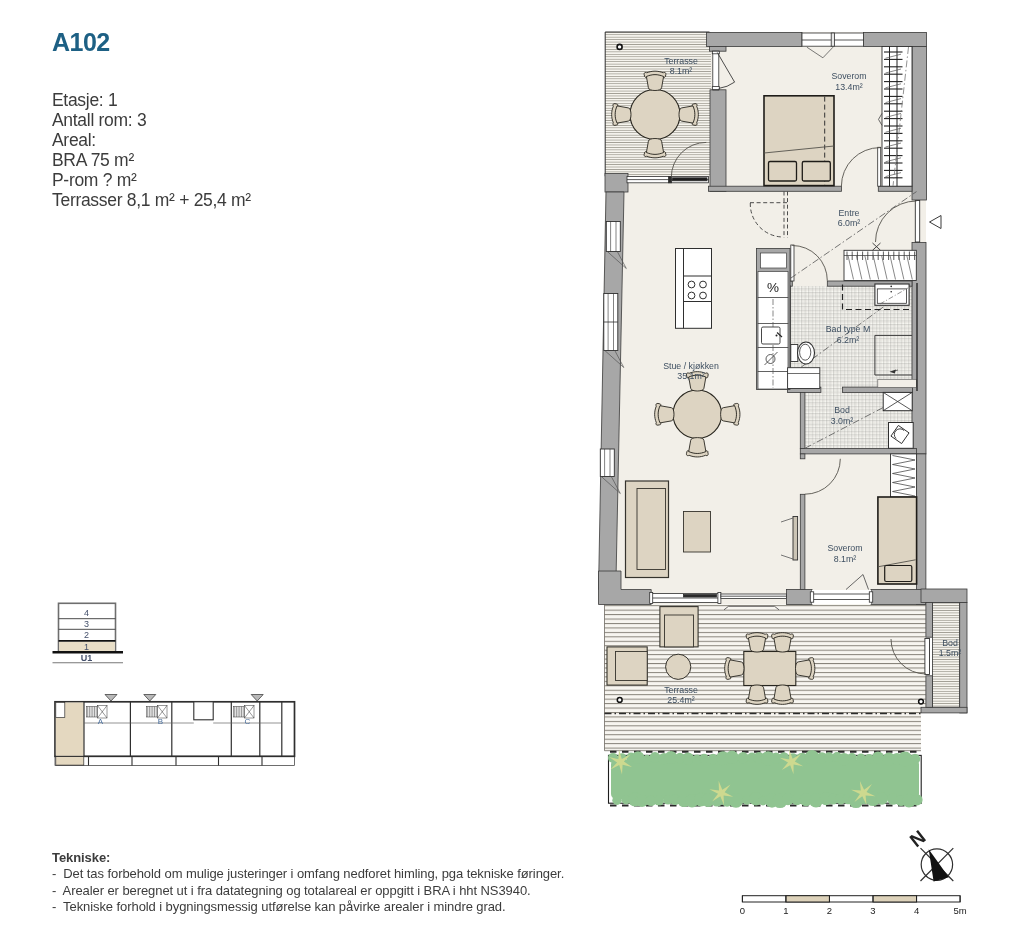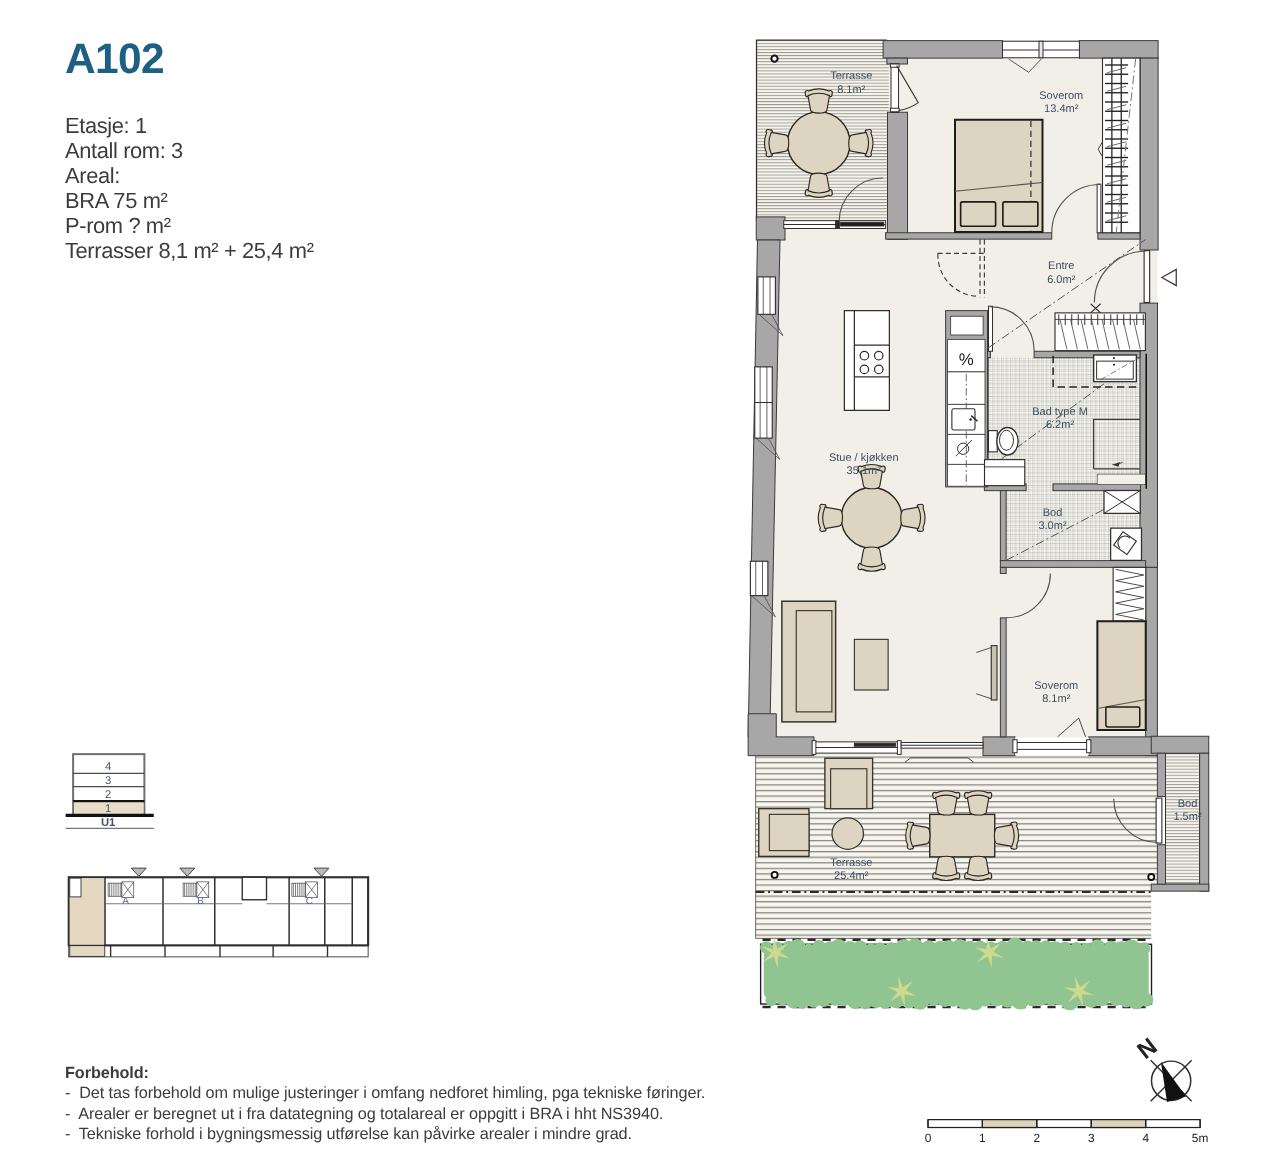--- a/index.html
+++ b/index.html
@@ -2,26 +2,26 @@
 <html><head>
 <meta charset="utf-8">
 <style>
 html,body{margin:0;padding:0;background:#ffffff;}
 body{width:1024px;height:931px;position:relative;font-family:"Liberation Sans",sans-serif;overflow:hidden;}
 .t{position:absolute;color:#3c3c3c;}
 </style>
 </head>
 <body>
 
-<div class="t" style="left:52px;top:28px;font-size:34px;font-weight:bold;color:#1d6084;letter-spacing:-0.5px;">A102</div>
+<div class="t" style="left:52px;top:28px;font-size:25px;font-weight:bold;color:#1d6084;letter-spacing:-0.5px;">A102</div>
 
 <div class="t" style="left:52px;top:90px;font-size:17.5px;line-height:20px;letter-spacing:-0.3px;">Etasje: 1<br>Antall rom: 3<br>Areal:<br>BRA 75 m²<br>P-rom ? m²<br>Terrasser 8,1 m² + 25,4 m²</div>
 
 <div class="t" style="left:52px;top:850px;font-size:13px;line-height:16.3px;letter-spacing:-0.08px;">
-<b>Forbehold:</b><br>
+<b>Tekniske:</b><br>
 -&nbsp; Det tas forbehold om mulige justeringer i omfang nedforet himling, pga tekniske føringer.<br>
 -&nbsp; Arealer er beregnet ut i fra datategning og totalareal er oppgitt i BRA i hht NS3940.<br>
 -&nbsp; Tekniske forhold i bygningsmessig utførelse kan påvirke arealer i mindre grad.
 </div>
 <svg style="position:absolute;left:0;top:0;" width="1024" height="931" viewBox="0 0 1024 931">
 <defs>
 <pattern id="pd1" width="6" height="2.45" patternUnits="userSpaceOnUse">
 <rect width="6" height="2.45" fill="#f6f4ee"></rect>
         <rect width="6" height="0.75" fill="#9b978d"></rect>
 </pattern>

